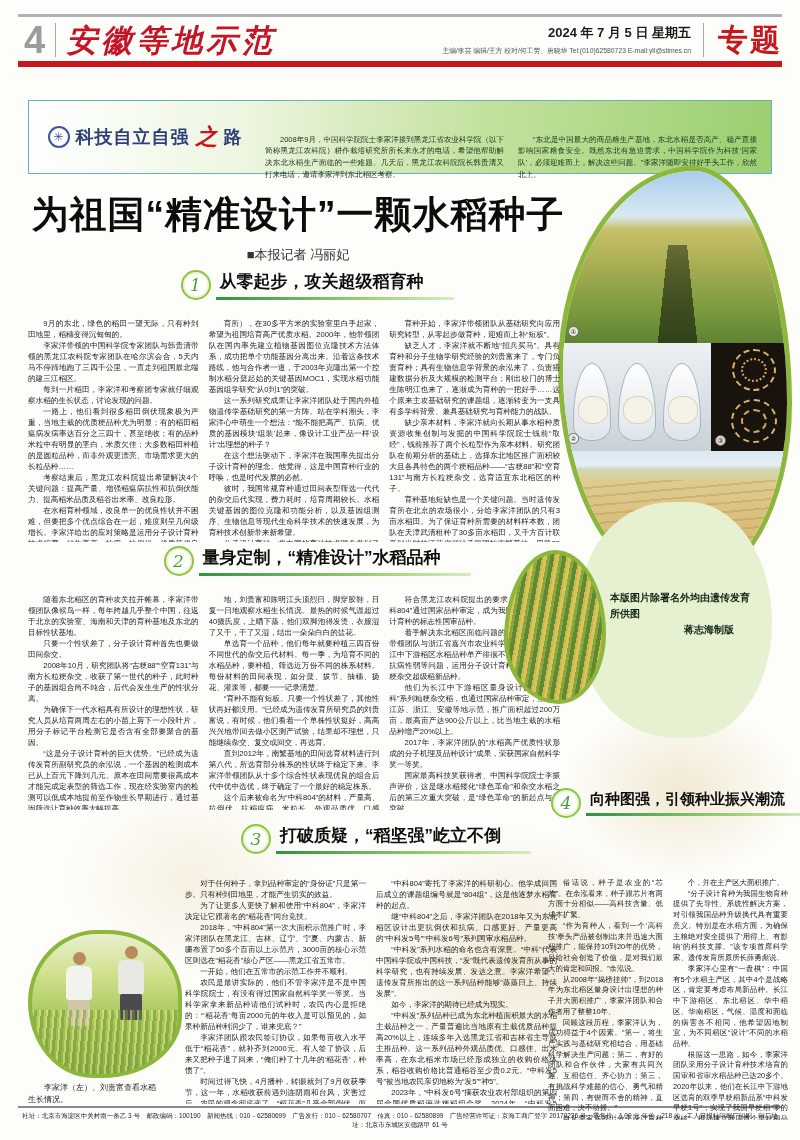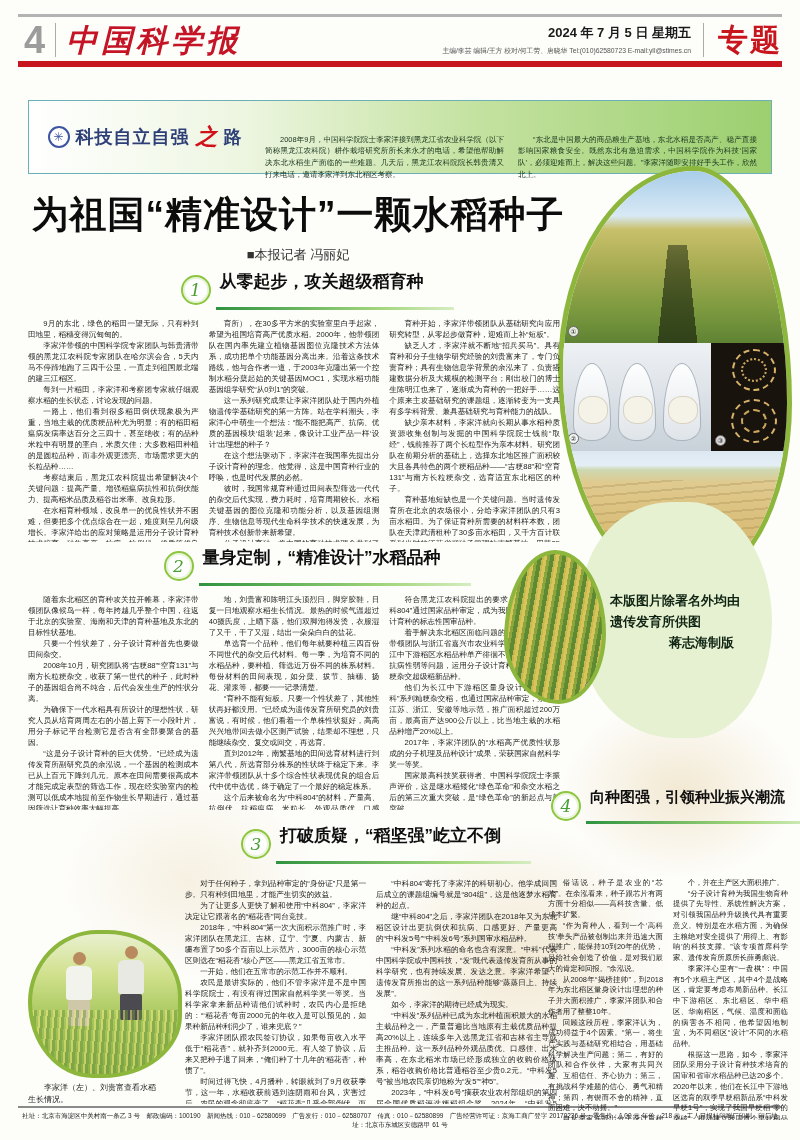--- a/index.html
+++ b/index.html
@@ -31,21 +31,21 @@
 
   
   .headline { position:absolute; left:24px; top:190px; width:548px; text-align:center; font-size:37px; font-weight:900; color:#0c0c0c; letter-spacing:1px; }
   .byline { position:absolute; left:24px; top:246px; width:548px; text-align:center; font-size:13px; color:#333; }
 
   
   .sec-head { position:absolute; display:flex; align-items:center; justify-content:center; gap:9px; z-index:5; }
   .num-circle { width:30px; height:30px; border:2px solid #8cc63f; box-shadow:inset 0 0 0 2px #e9f4d9; border-radius:50%;
                 display:flex; align-items:center; justify-content:center; background:#fff;
                 font-family:"DejaVu Serif", serif; font-style:italic; font-size:17px; color:#4a9e33; flex:0 0 auto; }
-  .sec-title { font-size:17px; font-weight:bold; color:#0e0e0e; position:relative; padding-bottom:17px; }
+  .sec-title { font-size:17px; font-weight:bold; color:#0e0e0e; position:relative; padding-bottom:7px; }
   .sec-title::after { content:""; position:absolute; left:-4px; bottom:0; width:calc(100% + 34px); height:3px;
                       background:linear-gradient(90deg,#2f9340,#a5d77e 70%,#d6edc2); }
   .sec-title.small { font-size:15px; }
 
   
   .cols { position:absolute; display:flex; gap:10px; overflow:hidden; z-index:2; }
   .col { flex:1; font-size:7.6px; line-height:1.45; color:#1c1c1c; text-align:justify; overflow:hidden; }
   .col p { text-indent:2em; }
 
   
@@ -71,21 +71,21 @@
       background:linear-gradient(180deg,#dce8f1 0%,#e5eef5 10%,#cdd8b2 13%,#e0ca8e 22%,#d9bd78 55%,#c9a95f 100%); }
   .ph-gold::after { content:""; position:absolute; left:0; top:20%; width:100%; height:80%;
       background:repeating-linear-gradient(175deg, rgba(120,95,40,.18) 0 2px, transparent 2px 9px); }
   .ph-label { position:absolute; width:11px; height:11px; border-radius:50%; background:rgba(255,255,255,.85); border:1px solid #666;
               font-size:7px; line-height:9px; text-align:center; color:#222; }
 
   
   .leaf { position:absolute; left:582px; top:502px; width:190px; height:236px; background:#e6f1d1;
           border-radius:52% 48% 46% 54% / 44% 56% 54% 46%; z-index:2; padding:88px 20px 0 28px; }
   .leaf p { font-size:7.4px; line-height:1.62; color:#17321c; text-indent:1em; }
-  .leaf .credit { font-size:13px; font-weight:bold; color:#0f2413; line-height:1.62; }
+  .leaf .credit { font-size:10px; font-weight:bold; color:#0f2413; line-height:1.62; }
   .leaf .credit.right { text-align:right; padding-right:18px; }
 
   
   .photo5 { position:absolute; left:504px; top:550px; width:102px; height:154px; border:4px solid #8cb63c;
             border-radius:50% 50% 46% 54% / 58% 54% 46% 42%; z-index:3; overflow:hidden;
             background:repeating-linear-gradient(100deg,#d9c45c 0 3px,#8aa63c 3px 6px,#5d8a33 6px 10px,#c8b94e 10px 12px); }
 
   
   .photoL { position:absolute; left:28px; top:930px; width:154px; height:148px; border:4px solid #8cb63c;
             border-radius:48% 52% 55% 45% / 52% 48% 45% 55%; overflow:hidden; z-index:2;
@@ -118,21 +118,21 @@
 <div class="page">
 
   <div class="wm wm1"></div>
   <div class="wm wm2"></div>
   <div class="wm wm3"></div>
 
   <div class="top-rule"></div>
   <div class="hdr">
     <div class="pageno">4</div>
     <div class="hdr-div"></div>
-    <div class="masthead">中国科学报</div>
+    <div class="masthead">安徽等地示范</div>
     <div class="hdr-right">
       <div class="hdr-date">2024 年 7 月 5 日  星期五</div>
       <div class="hdr-staff">主编/李芸  编辑/王方  校对/何工劳、唐晓华  Tel:(010)62580723  E-mail:yll@stimes.cn</div>
     </div>
     <div class="hdr-div"></div>
     <div class="section-label">专题</div>
   </div>
   <div class="red-rule"></div>
 
   <div class="banner">

